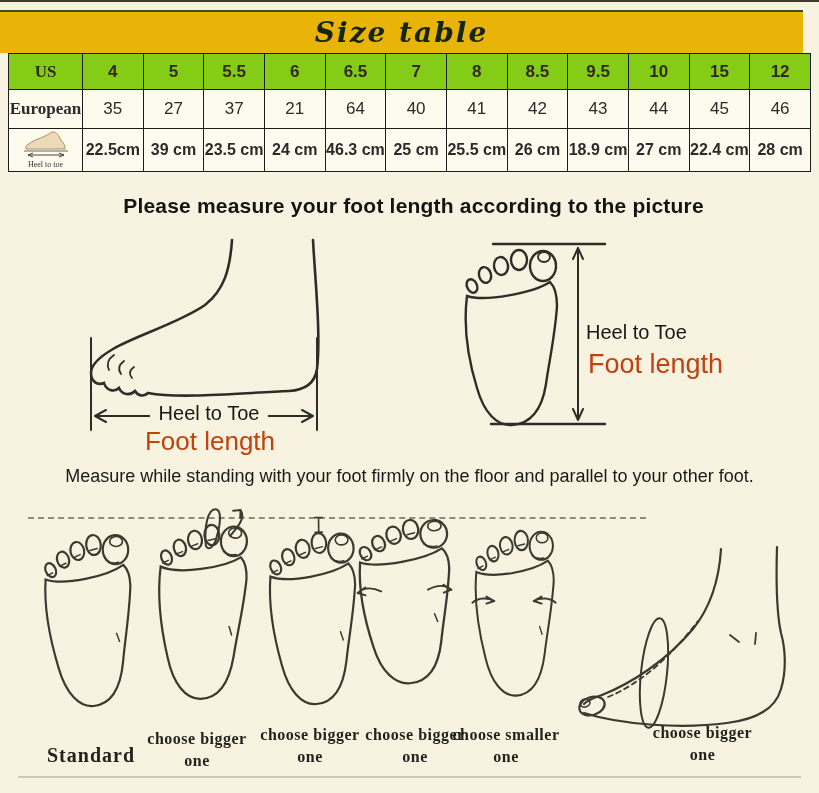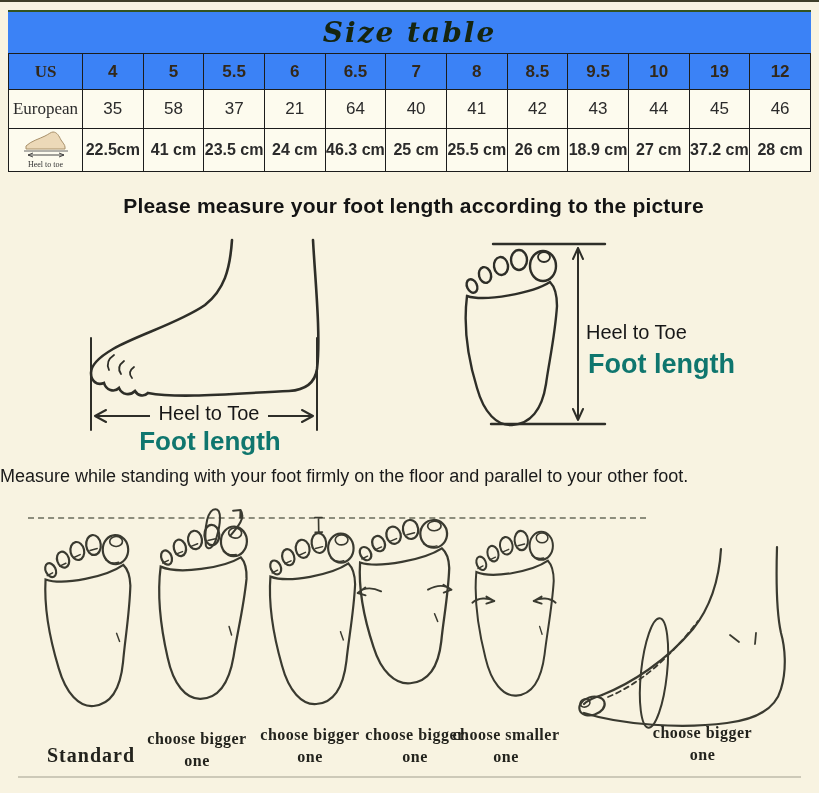--- a/index.html
+++ b/index.html
@@ -4,61 +4,61 @@
 <style>
   html,body{margin:0;padding:0;}
   body{
     width:819px;height:793px;position:relative;overflow:hidden;
     background:#f8f3e1;
     font-family:"Liberation Sans",sans-serif;color:#1a1a1a;
   }
   .top-edge{position:absolute;top:0;left:0;width:819px;height:2px;background:#3e3e28;}
   
   .title-bar{
-    position:absolute;left:8px;top:10px;width:803px;height:41px;
-    background:#3b82f6;border-top:2px solid #33531f;
+    position:absolute;left:0;top:10px;width:803px;height:41px;
+    background:#eab308;border-top:2px solid #33531f;
     display:flex;align-items:center;justify-content:center;
   }
   .title-bar span{
     font-family:"DejaVu Serif",serif;font-style:italic;font-weight:bold;
     font-size:28px;letter-spacing:2px;color:#16250f;
   }
   
   table.size-table{
     position:absolute;left:8px;top:53px;width:803px;height:119px;
     border-collapse:collapse;table-layout:fixed;background:#fdfbee;
   }
   table.size-table td{
     border:1.5px solid #1c1c1c;text-align:center;vertical-align:middle;
     padding:0;font-size:17px;color:#2b2b2b;
   }
   tr.r-us{height:36px;}
-  tr.r-us td{background:#3b82f6;font-weight:600;color:#32281a;margin-left:11px;}
+  tr.r-us td{background:#84cc16;font-weight:600;color:#32281a;margin-left:11px;}
   tr.r-eu{height:39px;}
   tr.r-cm{height:43px;}
   tr.r-cm td{font-weight:bold;font-size:16px;text-align:center;}
-  td.hdr{font-family:"Liberation Serif",serif;font-weight:normal;font-size:17px;}
+  td.hdr{font-family:"Liberation Serif",serif;font-weight:bold;font-size:17px;}
   td.cm-hdr{font-weight:normal;}
   .mini-label{font-size:8px;color:#333;font-weight:normal;line-height:8px;margin-top:-2px;}
   
   .heading{
     position:absolute;left:4px;top:194px;width:819px;text-align:center;
     font-size:21px;font-weight:bold;color:#141414;letter-spacing:0.2px;
   }
   .note{
-    position:absolute;left:0;top:466px;width:819px;text-align:left;
+    position:absolute;left:0;top:466px;width:819px;text-align:center;
     font-size:18px;color:#1a1a1a;
   }
   
   .arrow-label{
     position:absolute;font-size:20px;color:#171717;background:#f8f3e1;
     text-align:center;line-height:22px;
   }
   .red-label{
-    position:absolute;font-weight:bold;color:#0f766e;text-align:center;
+    position:absolute;font-weight:normal;color:#c2410c;text-align:center;
   }
   .dotted-line{
     position:absolute;left:28px;top:517px;width:618px;height:0;
     border-top:2px dashed #8d8d7c;
   }
   .bottom-line{
     position:absolute;left:18px;top:776px;width:783px;height:2px;background:#cdc9b8;
   }
   .fit-label{
     position:absolute;font-family:"Liberation Serif",serif;font-weight:bold;
@@ -115,27 +115,27 @@
     <td>4</td>
     <td>5</td>
     <td>5.5</td>
     <td>6</td>
     <td>6.5</td>
     <td>7</td>
     <td>8</td>
     <td>8.5</td>
     <td>9.5</td>
     <td>10</td>
-    <td>19</td>
+    <td>15</td>
     <td>12</td>
   </tr>
   <tr class="r-eu">
     <td class="hdr">European</td>
     <td>35</td>
-    <td>58</td>
+    <td>27</td>
     <td>37</td>
     <td>21</td>
     <td>64</td>
     <td>40</td>
     <td>41</td>
     <td>42</td>
     <td>43</td>
     <td>44</td>
     <td>45</td>
     <td>46</td>
@@ -143,30 +143,30 @@
   <tr class="r-cm">
     <td class="hdr cm-hdr">
       <svg width="48" height="28" viewBox="0 0 48 28">
         <path d="M4,15 C9,10 17,8 23,5 C27,3 29,1 31,1 C35,1 37,5 39,9 C41,12 43,14 43,16 L43,18 L4,18 Z" fill="#ecd9b8" stroke="#a8906a" stroke-width="1"></path>
         <path d="M2,20 H46" stroke="#666" stroke-width="1"></path>
         <path d="M6,24 H42 M6,24 l5,-2 M6,24 l5,2 M42,24 l-5,-2 M42,24 l-5,2" stroke="#444" stroke-width="1" fill="none"></path>
       </svg>
       <div class="mini-label">Heel to toe</div>
     </td>
     <td>22.5cm</td>
-    <td>41 cm</td>
+    <td>39 cm</td>
     <td>23.5 cm</td>
     <td>24 cm</td>
     <td>46.3 cm</td>
     <td>25 cm</td>
     <td>25.5 cm</td>
     <td>26 cm</td>
     <td>18.9 cm</td>
     <td>27 cm</td>
-    <td>37.2 cm</td>
+    <td>22.4 cm</td>
     <td>28 cm</td>
   </tr>
 </tbody>
   </table>
 
 <div class="heading">Please measure your foot length according to the picture</div>
 
 <svg class="sketch" style="left:78px;top:238px;" width="252" height="196" viewBox="0 0 252 196">
   <g fill="none" stroke="#2e2e28" stroke-width="2.6" stroke-linecap="round">
     <path d="M154,2 C152,32 146,52 127,67 C101,85 59,97 35,111 C23,118 13,127 13,135 C13,143 19,148 26,145 C28,152 36,155 41,150 C44,157 52,158 57,153 C60,158 66,159 70,155 C102,161 162,155 211,153 C227,152 237,145 239,131 C243,97 237,40 235,2"></path>

